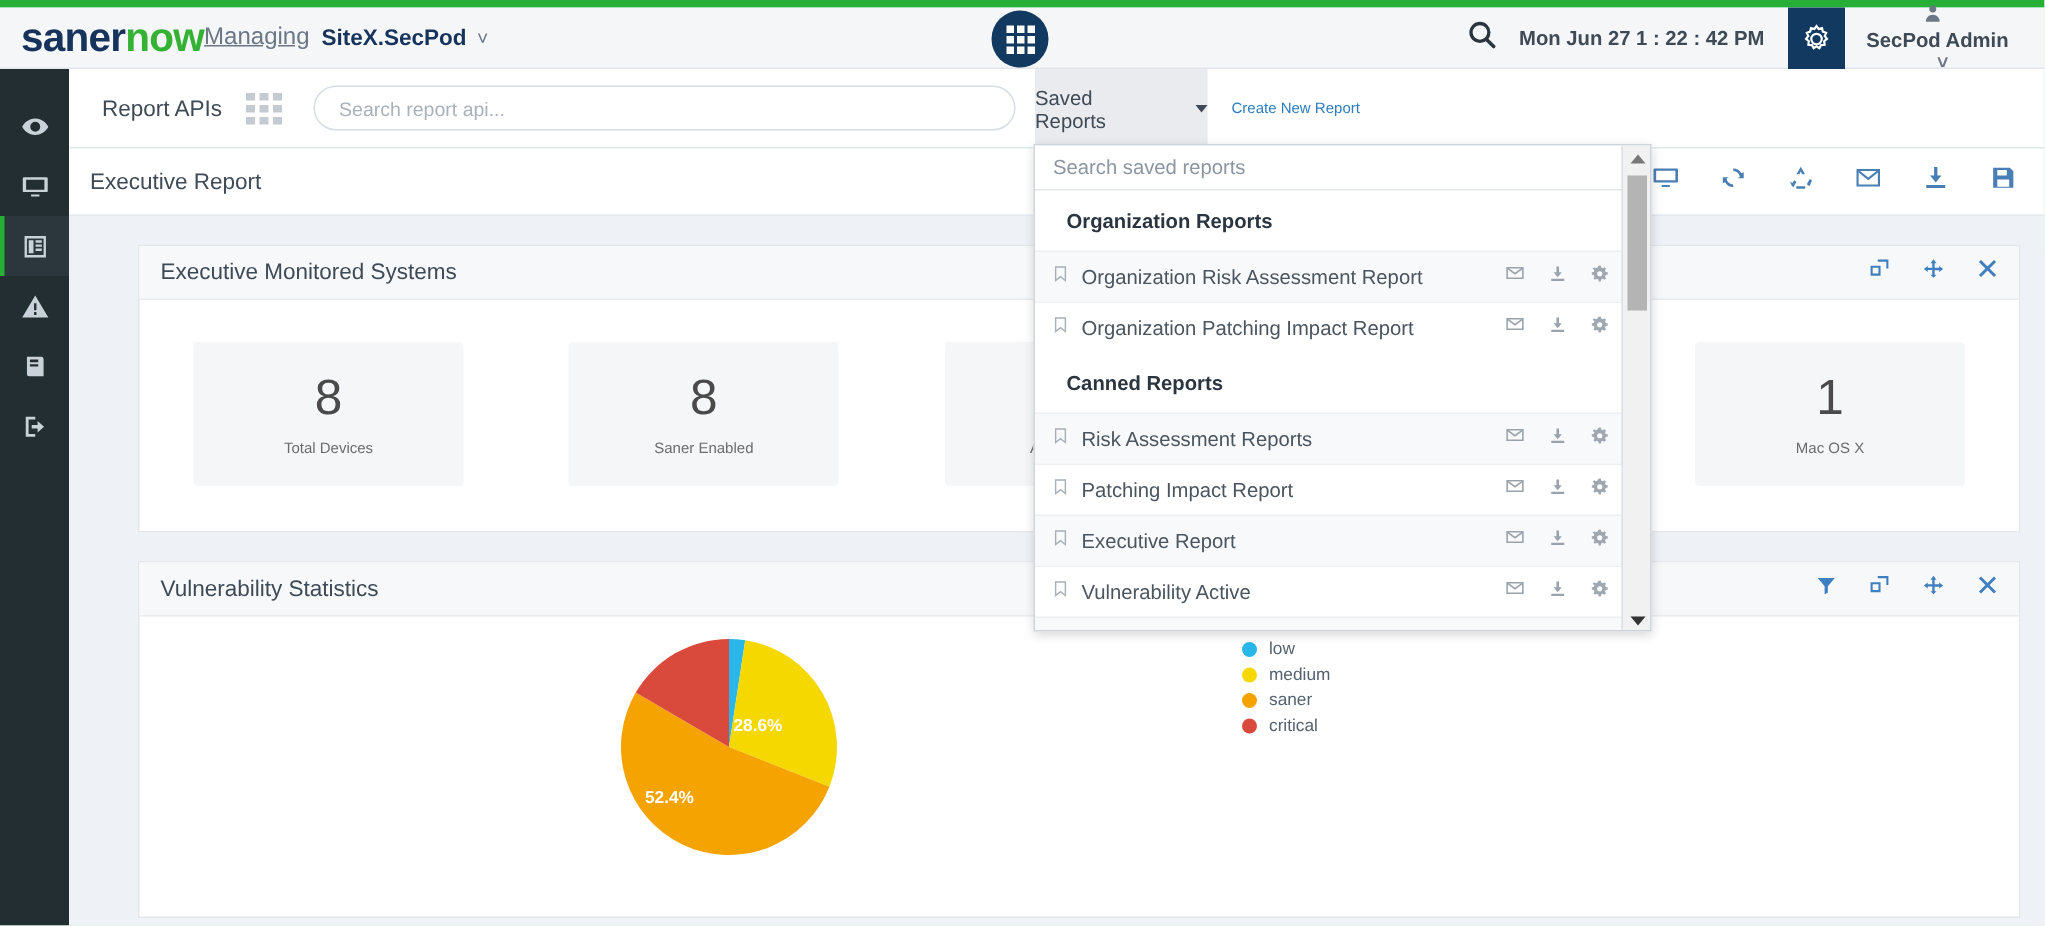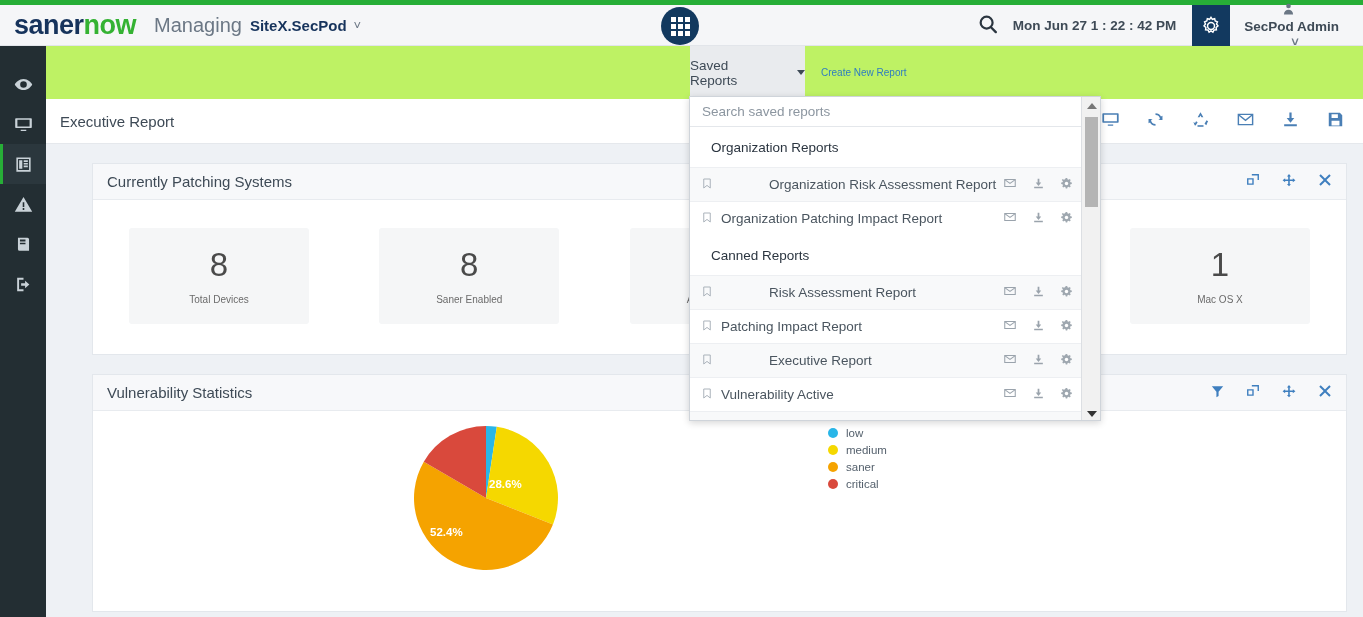--- a/index.html
+++ b/index.html
@@ -1,35 +1,35 @@
 <!DOCTYPE html>
 <html><head>
 <meta charset="utf-8">
 <style>
   * { box-sizing: border-box; margin: 0; padding: 0; }
   html, body {
     width: 1363px; height: 617px;
     font-family: "Liberation Sans", sans-serif;
     background: #ffffff; overflow: hidden;
   }
-  #app { position: relative; width: 1363px; height: 617px; background: #bef264; }
+  #app { position: relative; width: 1363px; height: 617px; background: #86efac; }
 
   
   .green-strip { position: absolute; top: 0; left: 0; width: 1363px; height: 5px; background: #27ae37; }
 
   
   .header {
     position: absolute; top: 5px; left: 0; width: 1363px; height: 41px;
     background: #f5f6f8; display: flex; align-items: center;
     border-bottom: 1px solid #e2e5ea;
   }
   .brand { font-size: 27px; font-weight: 700; letter-spacing: -0.5px; margin-left: 14px; }
   .brand .saner { color: #16335c; }
   .brand .now { color: #34b233; }
-  .managing { margin-left: 18px; font-size: 20px; color: #6b7785; }
+  .managing { font-size: 16px; color: #6b7785; text-decoration: underline; }
   .site-name { margin-left: 8px; font-size: 15px; font-weight: 700; color: #16335c; }
   .caret-down {
     display: inline-block; margin-left: 7px; color: #6b7785; font-size: 13px;
   }
   .apps-btn {
     position: absolute; left: 661px; top: 2px; width: 38px; height: 38px; border-radius: 50%;
     background: #12395f; display: flex; align-items: center; justify-content: center;
   }
   .grid3 { display: grid; grid-template-columns: repeat(3, 5px); grid-template-rows: repeat(3, 5px); gap: 2px; }
   .grid3 i { background: #ffffff; display: block; width: 5px; height: 5px; }
@@ -124,26 +124,26 @@
     background: #ffffff; border: 1px solid #cfd4da; box-shadow: 0 2px 7px rgba(0,0,0,.16);
     overflow: hidden; z-index: 40;
   }
   .dd-search {
     width: 393px; height: 30px; border: none; border-bottom: 1px solid #e4e7eb;
     font-size: 13.5px; color: #6b7785; padding: 0 12px; outline: none;
     font-family: "Liberation Sans", sans-serif; background: #fff;
   }
   .dd-search::placeholder { color: #8c96a0; }
   .dd-list { width: 393px; }
-  .dd-group { font-size: 13.5px; font-weight: 400; color: #2b3540; padding: 13px 0 12px 21px; }
+  .dd-group { font-size: 13.5px; font-weight: 700; color: #2b3540; padding: 13px 0 12px 21px; }
   .dd-item {
     height: 34px; display: flex; align-items: center; padding-left: 11px; position: relative;
     border-top: 1px solid #edeff2;
   }
-  .dd-item.shade { background: #f8f9fa; gap: 48px; }
+  .dd-item.shade { background: #f8f9fa; }
   .dd-item .bm { margin-right: 8px; }
   .dd-item .lbl { font-size: 13.5px; color: #4a555f; }
   .dd-actions { position: absolute; right: 10px; display: flex; align-items: center; gap: 15px; }
   .dd-actions svg { fill: #9aa3ac; }
   .dd-scroll { position: absolute; right: 0; top: 0; width: 19px; height: 325px; background: #f1f1f1; border-left: 1px solid #dcdfe3; }
   .dd-arrow { width: 19px; height: 17px; display: flex; align-items: center; justify-content: center; }
   .dd-arrow .up { border-left: 5px solid transparent; border-right: 5px solid transparent; border-bottom: 6px solid #777; }
   .dd-arrow .dn { border-left: 5px solid transparent; border-right: 5px solid transparent; border-top: 6px solid #333; }
   .dd-thumb { position: absolute; top: 20px; left: 3px; width: 13px; height: 90px; background: #b4b4b4; }
   .dd-down { position: absolute; bottom: 0; left: 0; }
@@ -233,20 +233,35 @@
           <path d="M5 3.5h12a2 2 0 0 1 2 2V20H7a2 2 0 0 1-2-2zm2.5 2.3v2.4h7V5.8zm0 4v2h7v-2z"></path>
         </svg>
     </div>
     <div class="side-item">
       <svg width="19" height="19" viewBox="0 0 24 24">
           <path d="M4 3.5h8v2.4H6.4v12.2H12v2.4H4zM14 7.2l5.4 4.8L14 16.8v-3.3H9v-3h5z"></path>
         </svg>
     </div>
   </div>
 
+  <div class="api-bar">
+    <span class="api-title">Report APIs</span>
+    <span class="grid-icon">
+      <i></i>
+        <i></i>
+        <i></i>
+        <i></i>
+        <i></i>
+        <i></i>
+        <i></i>
+        <i></i>
+        <i></i>
+    </span>
+    <input class="api-search" placeholder="Search report api..." style="">
+  </div>
 
   <div class="saved-tab">
     <span>Saved Reports</span>
     <span class="tri"></span>
   </div>
   <div class="create-link">Create New Report</div>
 
   <div class="report-bar">
     <span class="report-title">Executive Report</span>
     <span class="report-tools">
@@ -270,21 +285,21 @@
       <span><svg width="19" height="19" viewBox="0 0 24 24">
             <path d="M3.5 3.5h14L20.5 6.5V20.5h-17zM7 5.5v4.5h8V5.5zm0 8v6h10v-6z"></path>
           </svg></span>
     </span>
   </div>
 
   <div class="content">
 
     <div class="panel">
       <div class="panel-head">
-        <h3>Currently Patching Systems</h3>
+        <h3>Executive Monitored Systems</h3>
         <span class="panel-icons">
           <span><svg width="14" height="14" viewBox="0 0 24 24">
                 <path fill="none" stroke="#3f7fbf" stroke-width="2.4" d="M3 10h9v9H3z"></path>
                 <path fill="none" stroke="#3f7fbf" stroke-width="2.4" d="M10 3h11v9"></path>
               </svg></span>
           <span><svg width="14" height="14" viewBox="0 0 24 24">
                 <path d="M11 1.5 14.4 6h-2.1v5.2h5.2V9.1L22 12.5 17.5 16v-2.1h-5.2v5.2h2.1L11 22.5 7.5 19h2.1v-5.2H4.4V16L0 12.5 4.4 9.1v2.1h5.2V6H7.5z" transform="translate(1,0)"></path>
               </svg></span>
           <span><svg width="14" height="14" viewBox="0 0 24 24">
                 <path d="M4.6 2.2 12 9.6l7.4-7.4 2.4 2.4L14.4 12l7.4 7.4-2.4 2.4L12 14.4l-7.4 7.4-2.4-2.4L9.6 12 2.2 4.6z"></path>
@@ -406,21 +421,21 @@
                 <path d="M10.7 1.8h2.6l.5 2.4 2 .9 2.1-1.2 1.8 1.8-1.2 2.1.9 2 2.4.5v2.6l-2.4.5-.9 2 1.2 2.1-1.8 1.8-2.1-1.2-2 .9-.5 2.4h-2.6l-.5-2.4-2-.9-2.1 1.2-1.8-1.8 1.2-2.1-.9-2-2.4-.5v-2.6l2.4-.5.9-2L3.3 5.7l1.8-1.8 2.1 1.2 2-.9z" opacity=".95"></path>
                 <circle cx="12" cy="12" r="3.2" fill="#ffffff"></circle>
               </svg></span>
           </span>
         </div>
         <div class="dd-group">Canned Reports</div>
         <div class="dd-item shade">
           <span class="bm"><svg width="12" height="13" viewBox="0 0 24 24">
               <path fill="none" stroke="#a7afb7" stroke-width="1.9" d="M5.5 3h13v18l-6.5-5.2L5.5 21z"></path>
             </svg></span>
-          <span class="lbl">Risk Assessment Report</span>
+          <span class="lbl">Risk Assessment Reports</span>
           <span class="dd-actions">
             <span><svg width="14" height="14" viewBox="0 0 24 24">
                 <path fill="none" stroke="#9aa3ac" stroke-width="1.8" d="M3 6h18v12H3z"></path>
                 <path fill="none" stroke="#9aa3ac" stroke-width="1.8" d="M3.6 6.6 12 12.8 20.4 6.6"></path>
               </svg></span>
             <span><svg width="13" height="13" viewBox="0 0 24 24">
                 <path d="M10.4 3h3.2v7.2h3.4L12 16.4 6.9 10.2h3.5zM4 18.2h16v2.6H4z"></path>
               </svg></span>
             <span><svg width="13" height="13" viewBox="0 0 24 24">
                 <path d="M12 8.6a3.4 3.4 0 1 0 0 6.8 3.4 3.4 0 0 0 0-6.8zm0 2a1.4 1.4 0 1 1 0 2.8 1.4 1.4 0 0 1 0-2.8z"></path>

